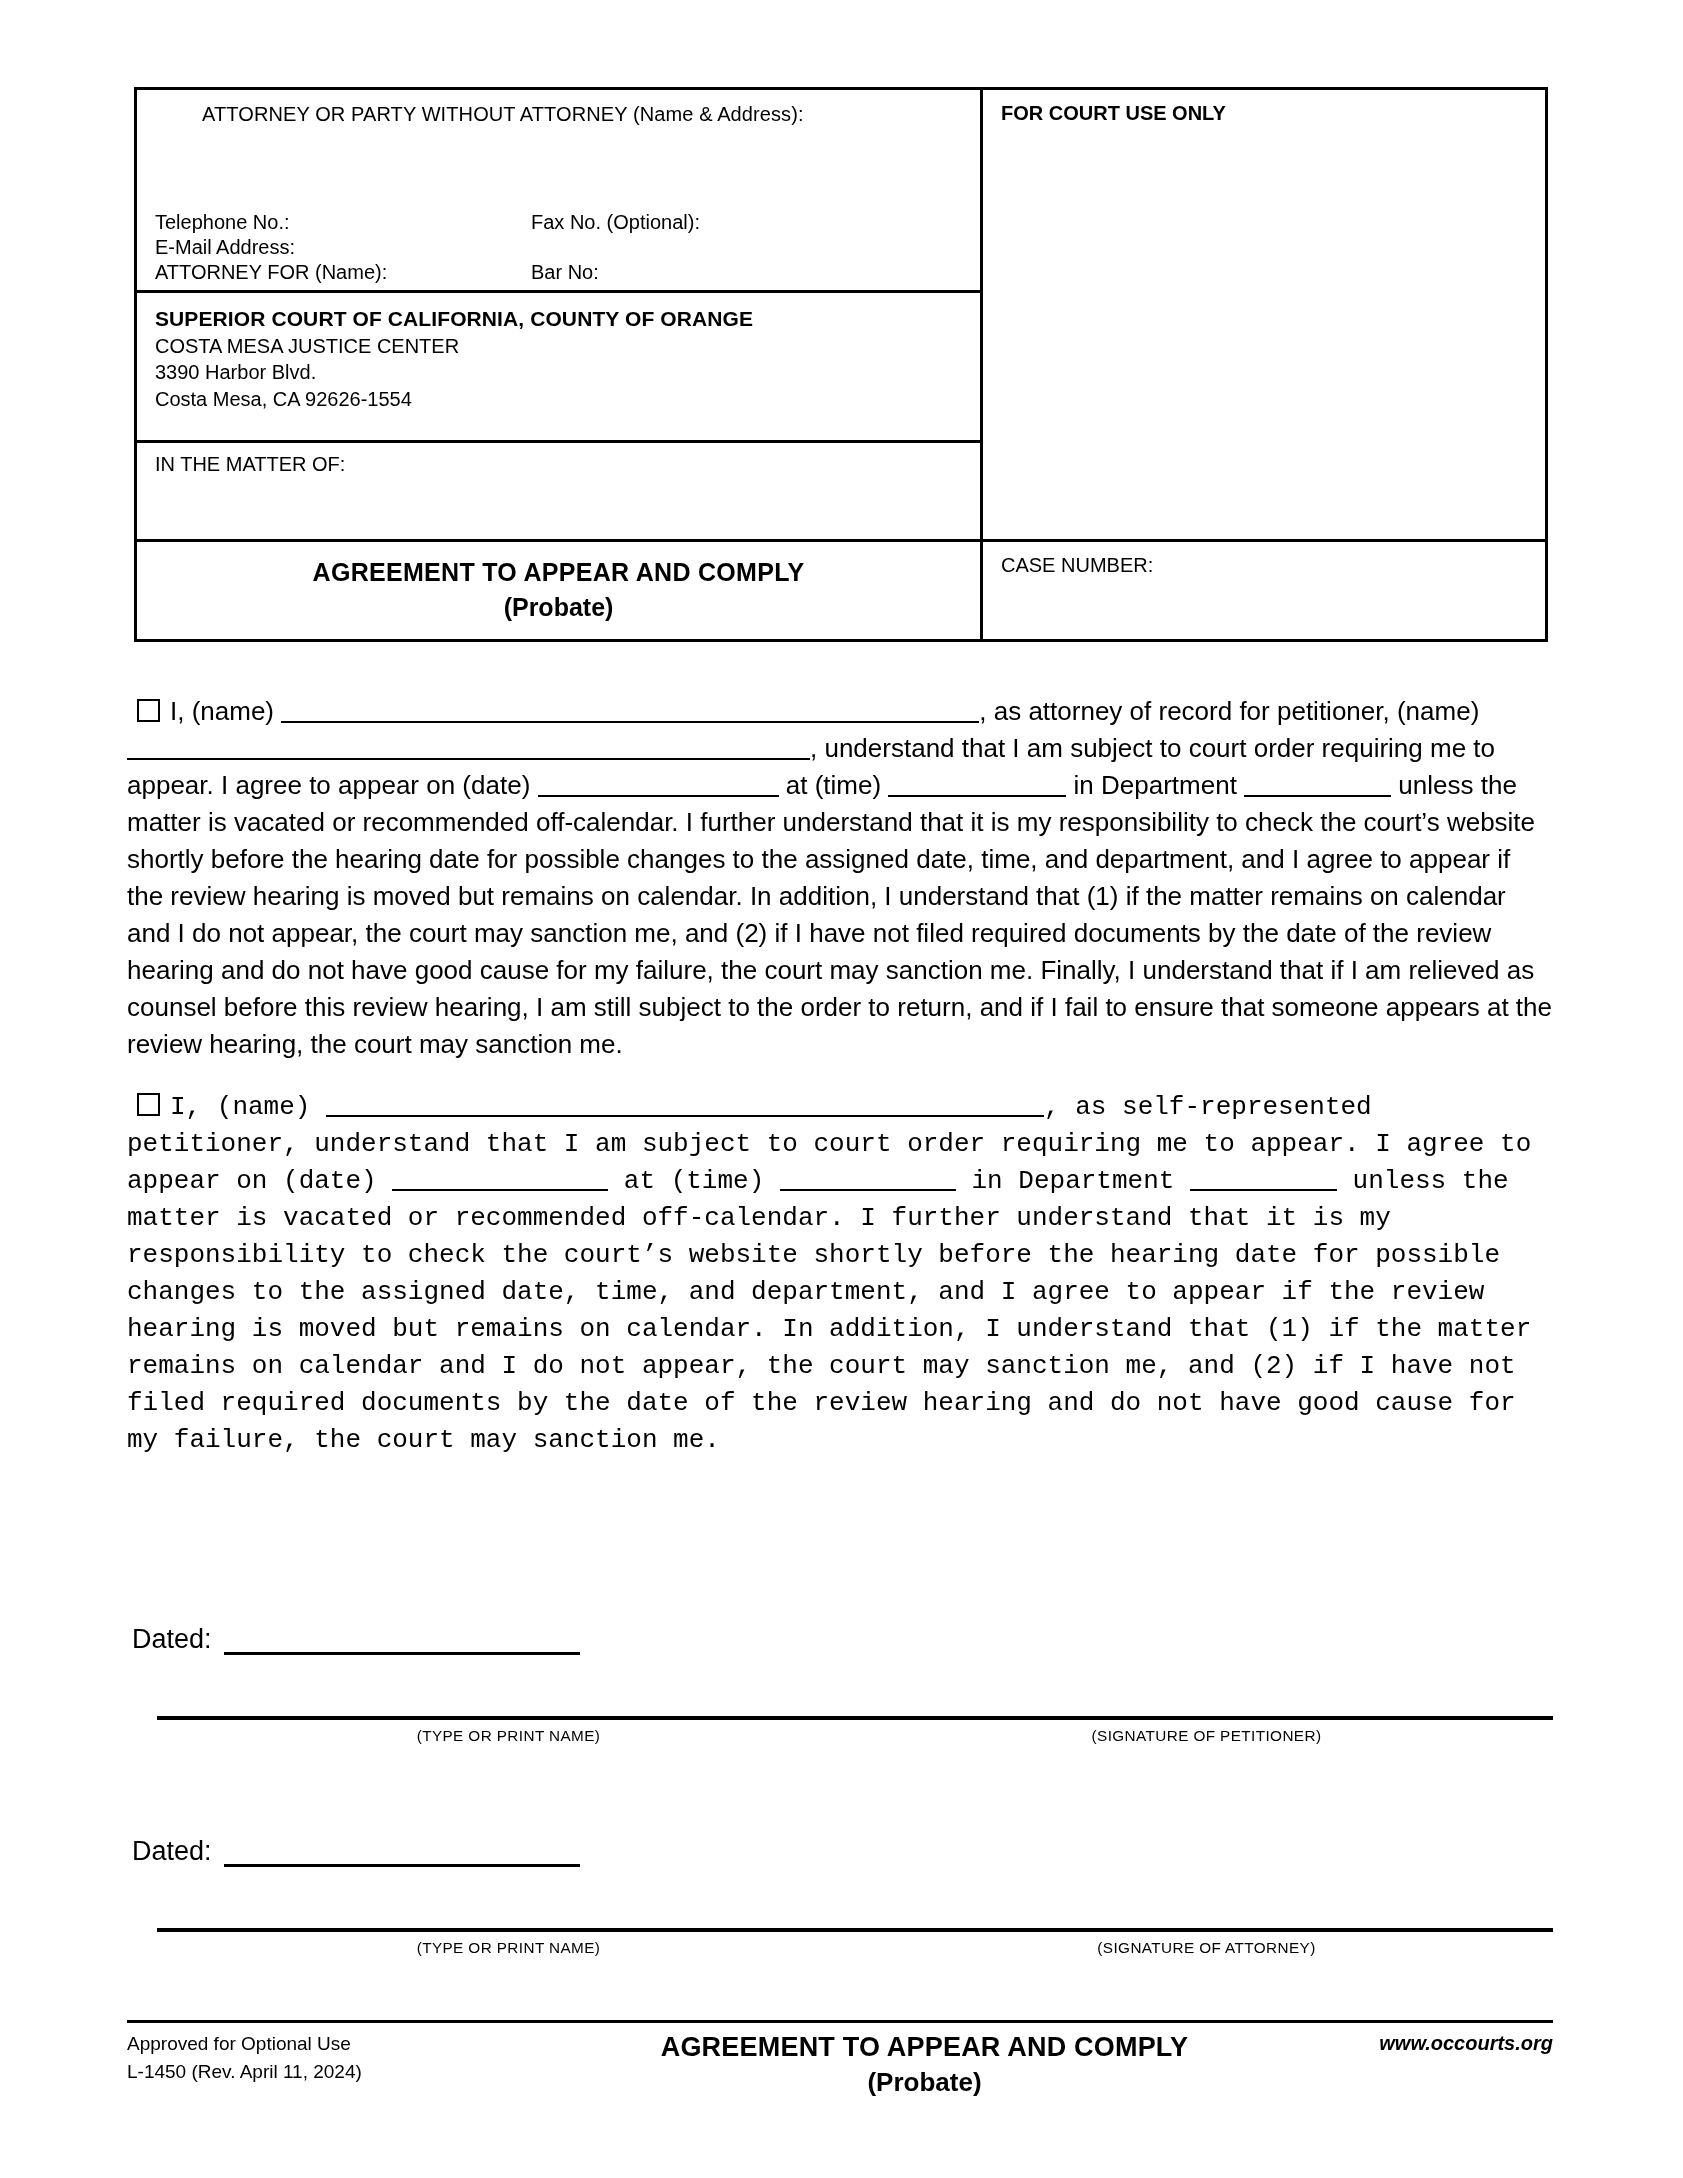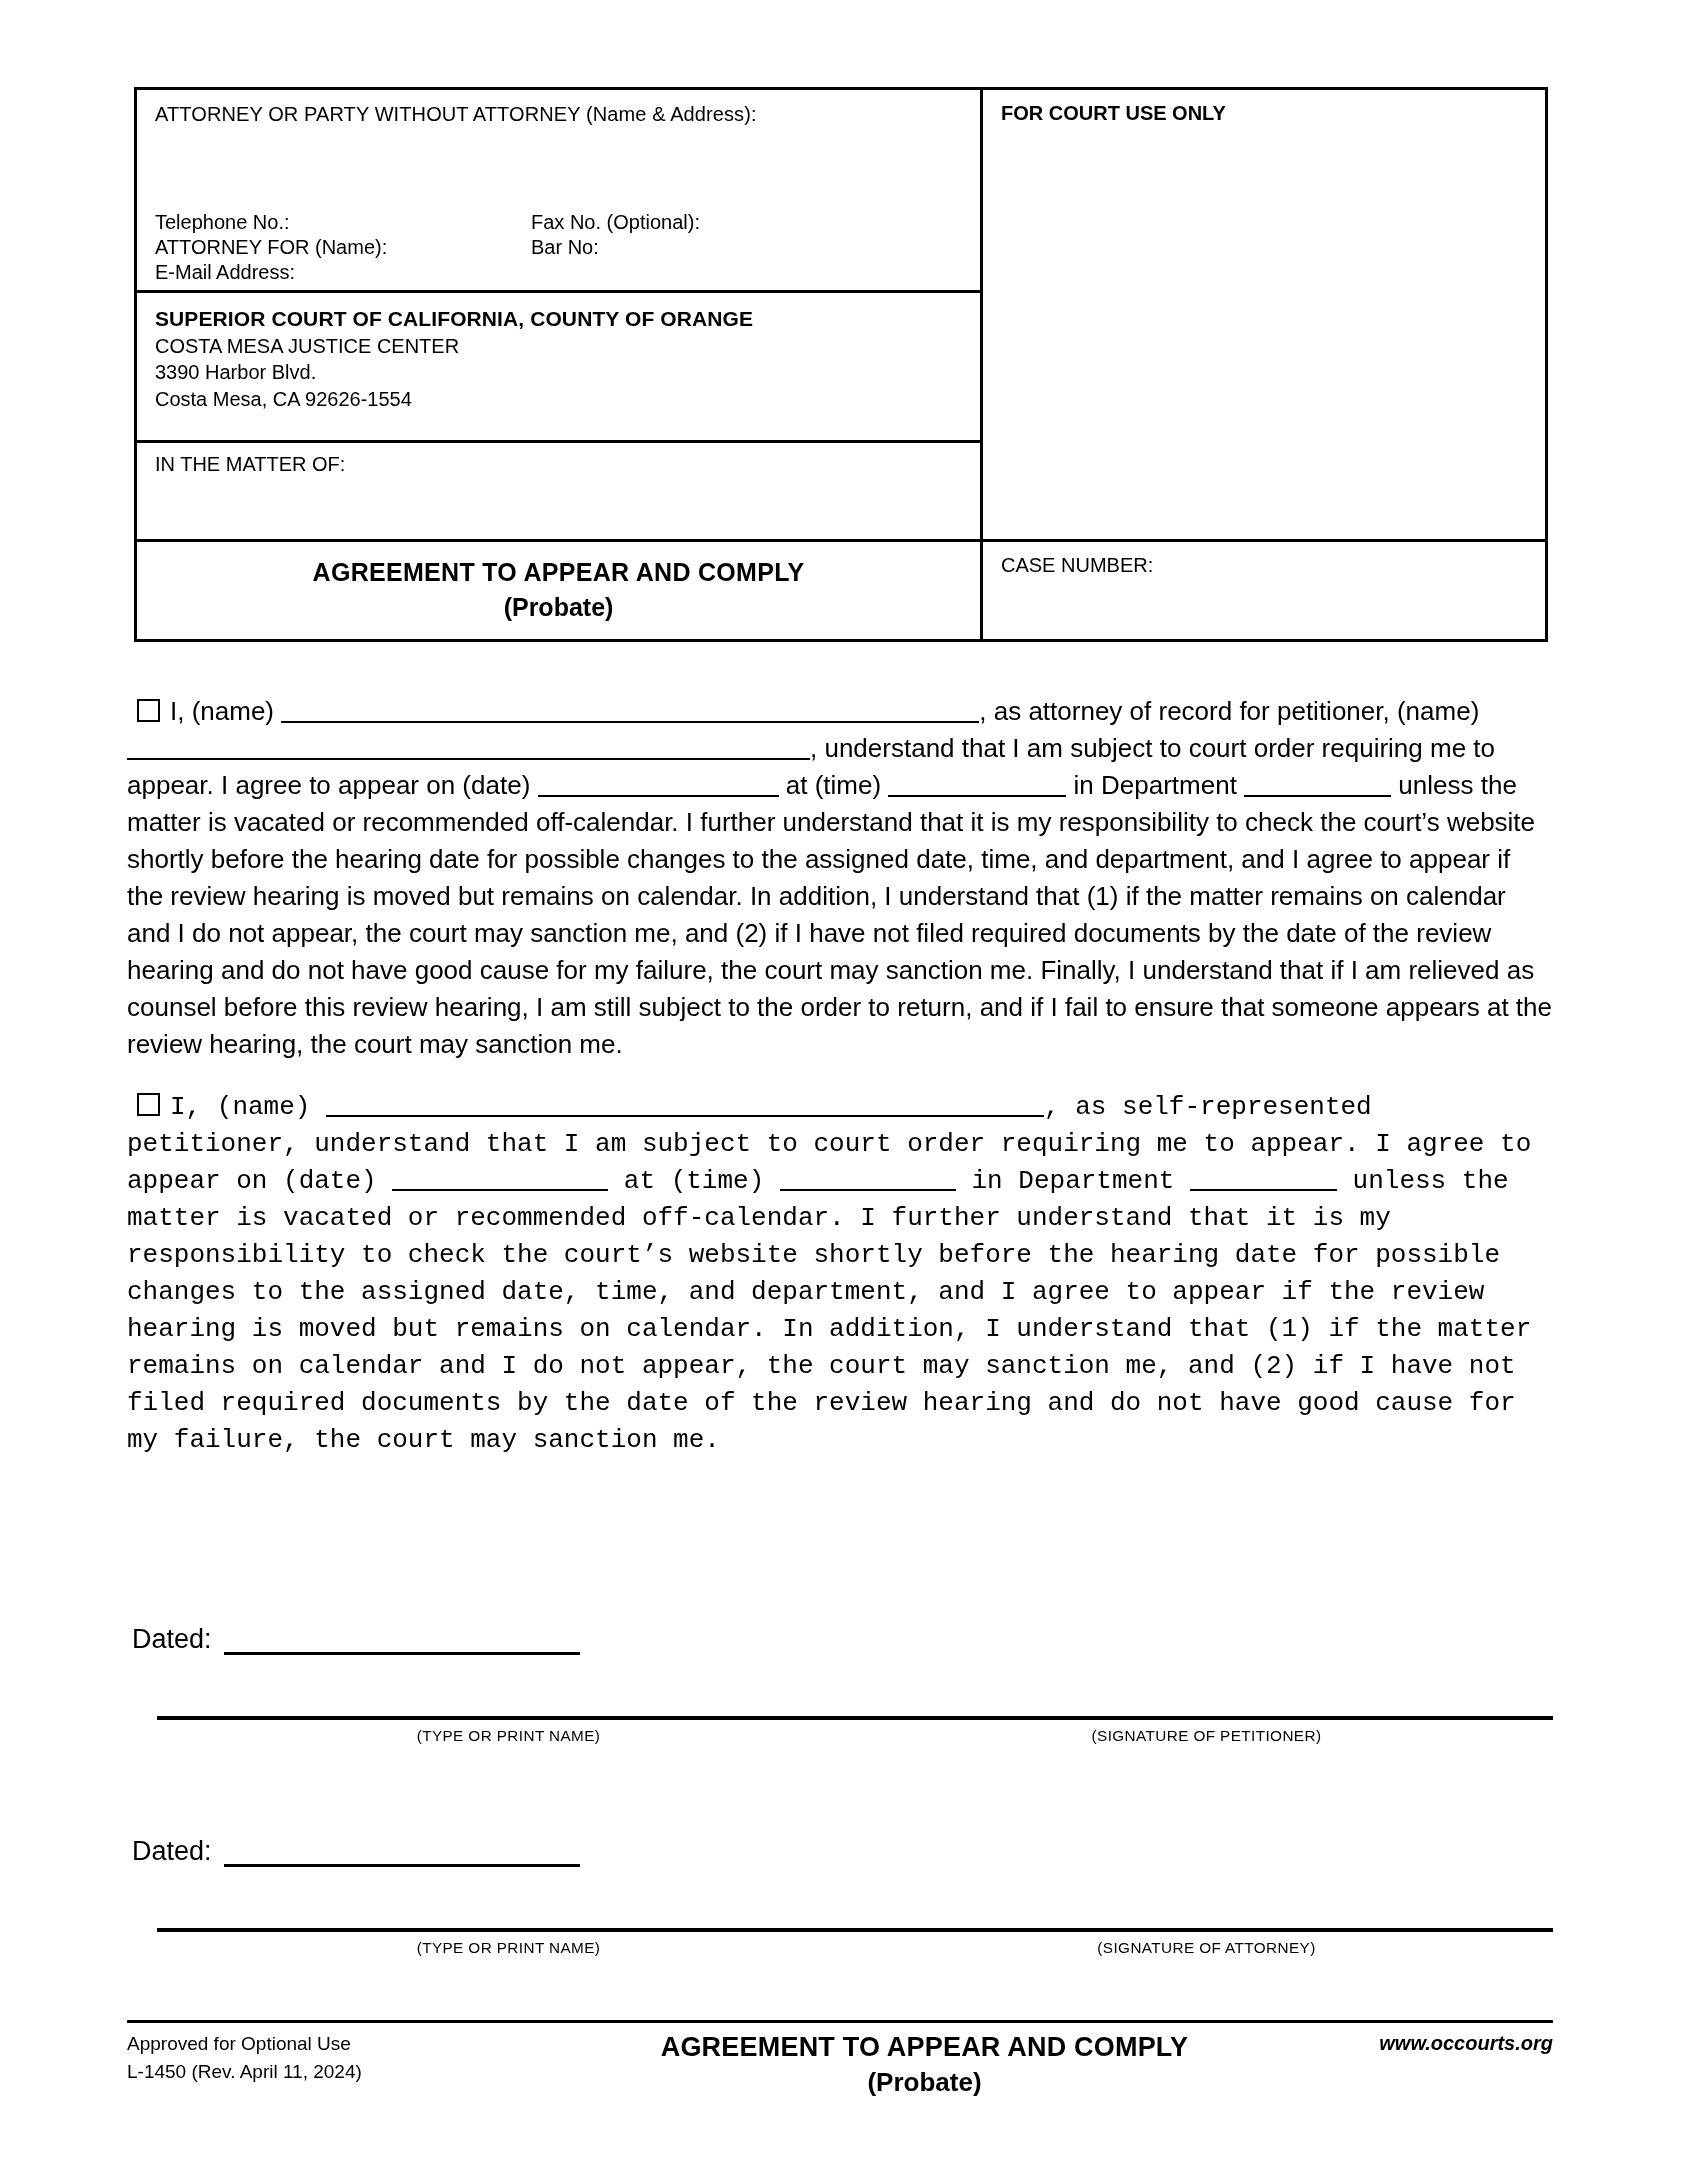--- a/index.html
+++ b/index.html
@@ -50,20 +50,21 @@
     box-sizing: border-box;
     padding: 12px 18px 6px 18px;
     height: 203px;
     position: relative;
     border-bottom: 3px solid #000;
   }
   .attorney-label {
     font-size: 20px;
     line-height: 1.25;
     letter-spacing: 0.1px;
+    margin-left: 47px;
   }
   .contact-rows {
     position: absolute;
     left: 18px;
     right: 10px;
     bottom: 5px;
     font-size: 20px;
     line-height: 25px;
   }
   .contact-row {
@@ -269,25 +270,25 @@
     <div class="caption-left">
 
       <div class="attorney-cell">
         <div class="attorney-label">ATTORNEY OR PARTY WITHOUT ATTORNEY (Name &amp; Address):</div>
         <div class="contact-rows">
           <div class="contact-row">
             <span class="c1">Telephone No.:</span>
             <span class="c2">Fax No. (Optional):</span>
           </div>
           <div class="contact-row">
+            <span class="c1">E-Mail Address:</span>
+          </div>
+          <div class="contact-row">
             <span class="c1">ATTORNEY FOR (Name):</span>
             <span class="c2">Bar No:</span>
-          </div>
-          <div class="contact-row">
-            <span class="c1">E-Mail Address:</span>
           </div>
         </div>
       </div>
 
       <div class="court-cell">
         <div class="court-name">SUPERIOR COURT OF CALIFORNIA, COUNTY OF ORANGE</div>
         <div class="court-line">COSTA MESA JUSTICE CENTER</div>
         <div class="court-line">3390 Harbor Blvd.</div>
         <div class="court-line">Costa Mesa, CA 92626-1554</div>
       </div>

